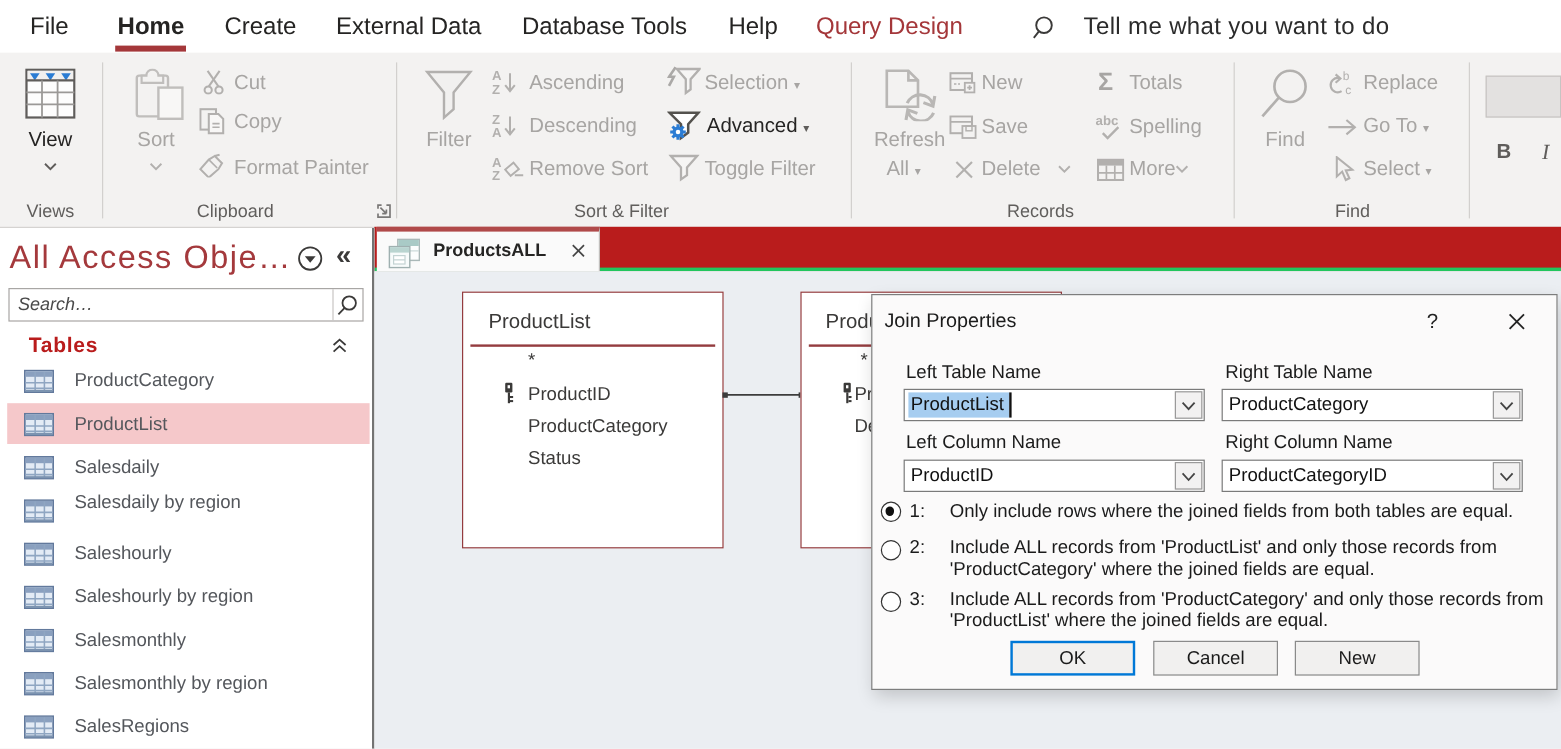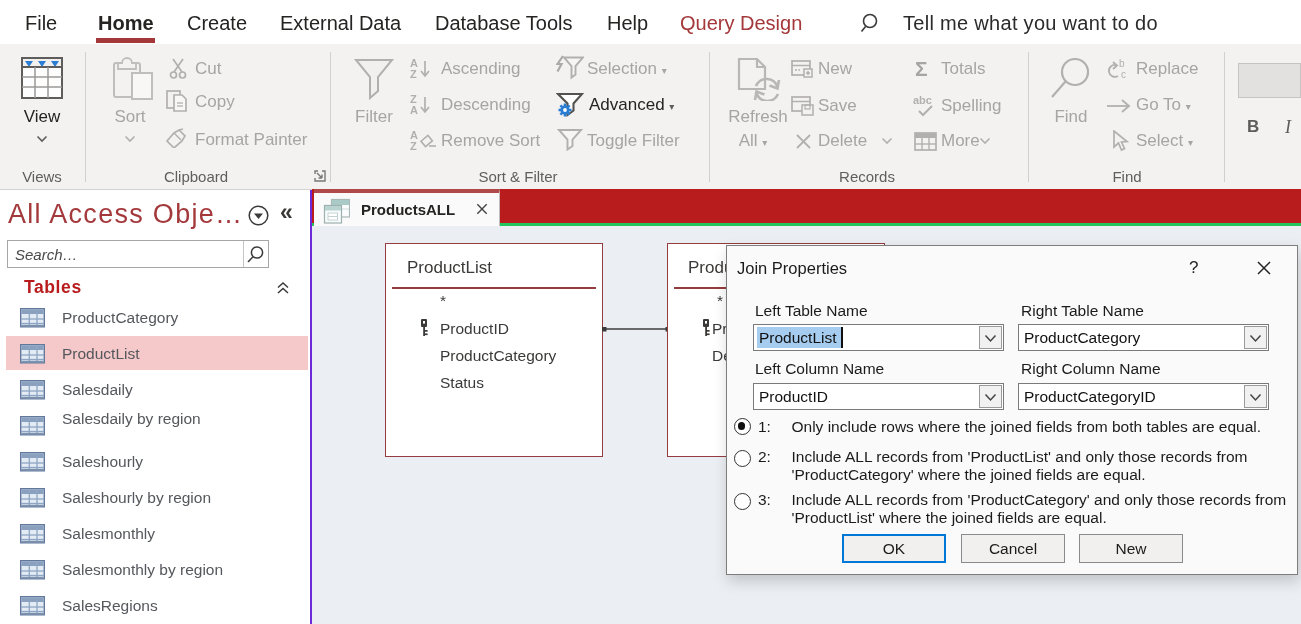--- a/index.html
+++ b/index.html
@@ -14,21 +14,21 @@
   .vsep{position:absolute;top:8px;height:130px;width:1px;background:#d2d0ce;}
   .glabel{position:absolute;top:123.5px;transform:translateX(-50%);font-size:15px;color:#605e5c;white-space:nowrap;}
   .biglabel{position:absolute;transform:translate(-50%,-50%);font-size:17px;color:#252423;white-space:nowrap;}
   .gt{color:#a7a5a3;}
   .srow{position:absolute;transform:translateY(-50%);font-size:17px;white-space:nowrap;}
   .chev{font-size:10px;color:#a7a5a3;}
   
   #tabstrip{left:312px;top:189px;width:1138px;height:37px;background:#b91c1c;border-bottom:3px solid #22c55e;box-sizing:border-box;}
   #tab{position:absolute;left:2px;top:0;width:186px;height:37px;background:#fafafa;border-top:4px solid #b04a4a;border-right:1px solid #c0bebc;box-sizing:border-box;}
   
-  #navpane{left:0;top:190px;width:310px;height:434px;background:#ffffff;border-right:2px solid #6d28d9;box-sizing:content-box;}
+  #navpane{left:0;top:190px;width:310px;height:434px;background:#ffffff;border-right:2px solid #737373;box-sizing:content-box;}
   .navitem{position:absolute;left:62px;transform:translateY(-50%);font-size:15.5px;color:#54575c;white-space:nowrap;}
   
   #content{left:312px;top:226px;width:989px;height:398px;background:#ebeef2;}
   .tbox{position:absolute;background:#ffffff;border:1px solid #943c3f;box-sizing:border-box;}
   .fld{position:absolute;transform:translateY(-50%);font-size:15.5px;color:#3b3a39;white-space:nowrap;}
   
   #dlg{left:726px;top:245px;width:572px;height:330px;background:#fbfafa;border:1px solid #7d7d7d;box-sizing:border-box;box-shadow:2px 6px 14px rgba(0,0,0,0.18);}
   .dlbl{position:absolute;transform:translateY(-50%);font-size:15.5px;color:#1b1b1b;white-space:nowrap;}
   .combo{position:absolute;height:27px;background:#ffffff;border:1px solid #7a7a7a;box-sizing:border-box;}
   .cbtn{position:absolute;right:1px;top:1px;width:23px;height:23px;background:#f2f1f1;border:1px solid #9a9a9a;box-sizing:border-box;}
@@ -268,21 +268,21 @@
   </svg>
 </div>
   </div>
 <div class="abs" id="navpane">
   <span class="abs" style="left:8px;top:9px;font-size:27px;color:#a4393c;white-space:nowrap;letter-spacing:1.3px;">All Access Obje…</span>
   <svg class="abs" style="left:248px;top:15px;" width="21" height="21" viewBox="0 0 21 21">
     <circle cx="10.5" cy="10.5" r="9.3" fill="none" stroke="#3b3a39" stroke-width="1.5"></circle>
     <path d="M6 8.5 h9 l-4.5 5.5 z" fill="#3b3a39"></path>
   </svg>
   <span class="abs" style="left:280px;top:9px;font-size:23px;color:#3b3a39;font-weight:bold;">«</span>
-  <div class="abs" style="left:7px;top:50px;width:262px;height:28px;background:#fff;border:1px solid #a8a6a4;box-sizing:border-box;">
+  <div class="abs" style="left:7px;top:50px;width:296px;height:28px;background:#fff;border:1px solid #a8a6a4;box-sizing:border-box;">
     <span class="abs" style="left:7px;top:13px;transform:translateY(-50%);font-size:15px;font-style:italic;color:#4a4a4a;">Search…</span>
     <div class="abs" style="right:24px;top:0;width:1px;height:26px;background:#c8c6c4;"></div>
     <svg class="abs" style="right:3px;top:4px;" width="19" height="19" viewBox="0 0 19 19">
       <circle cx="11" cy="7.5" r="5.6" fill="none" stroke="#3b3a39" stroke-width="1.5"></circle>
       <line x1="7" y1="11.8" x2="2" y2="17" stroke="#3b3a39" stroke-width="1.5"></line>
     </svg>
   </div>
   <span class="abs" style="left:24px;top:87px;font-size:17.5px;font-weight:bold;color:#b91c1c;letter-spacing:0.6px;">Tables</span>
   <svg class="abs" style="left:276px;top:91px;" width="14" height="14" viewBox="0 0 14 14">
     <path d="M2 6.5 L7 2 L12 6.5 M2 12 L7 7.5 L12 12" fill="none" stroke="#3b3a39" stroke-width="1.5"></path>

